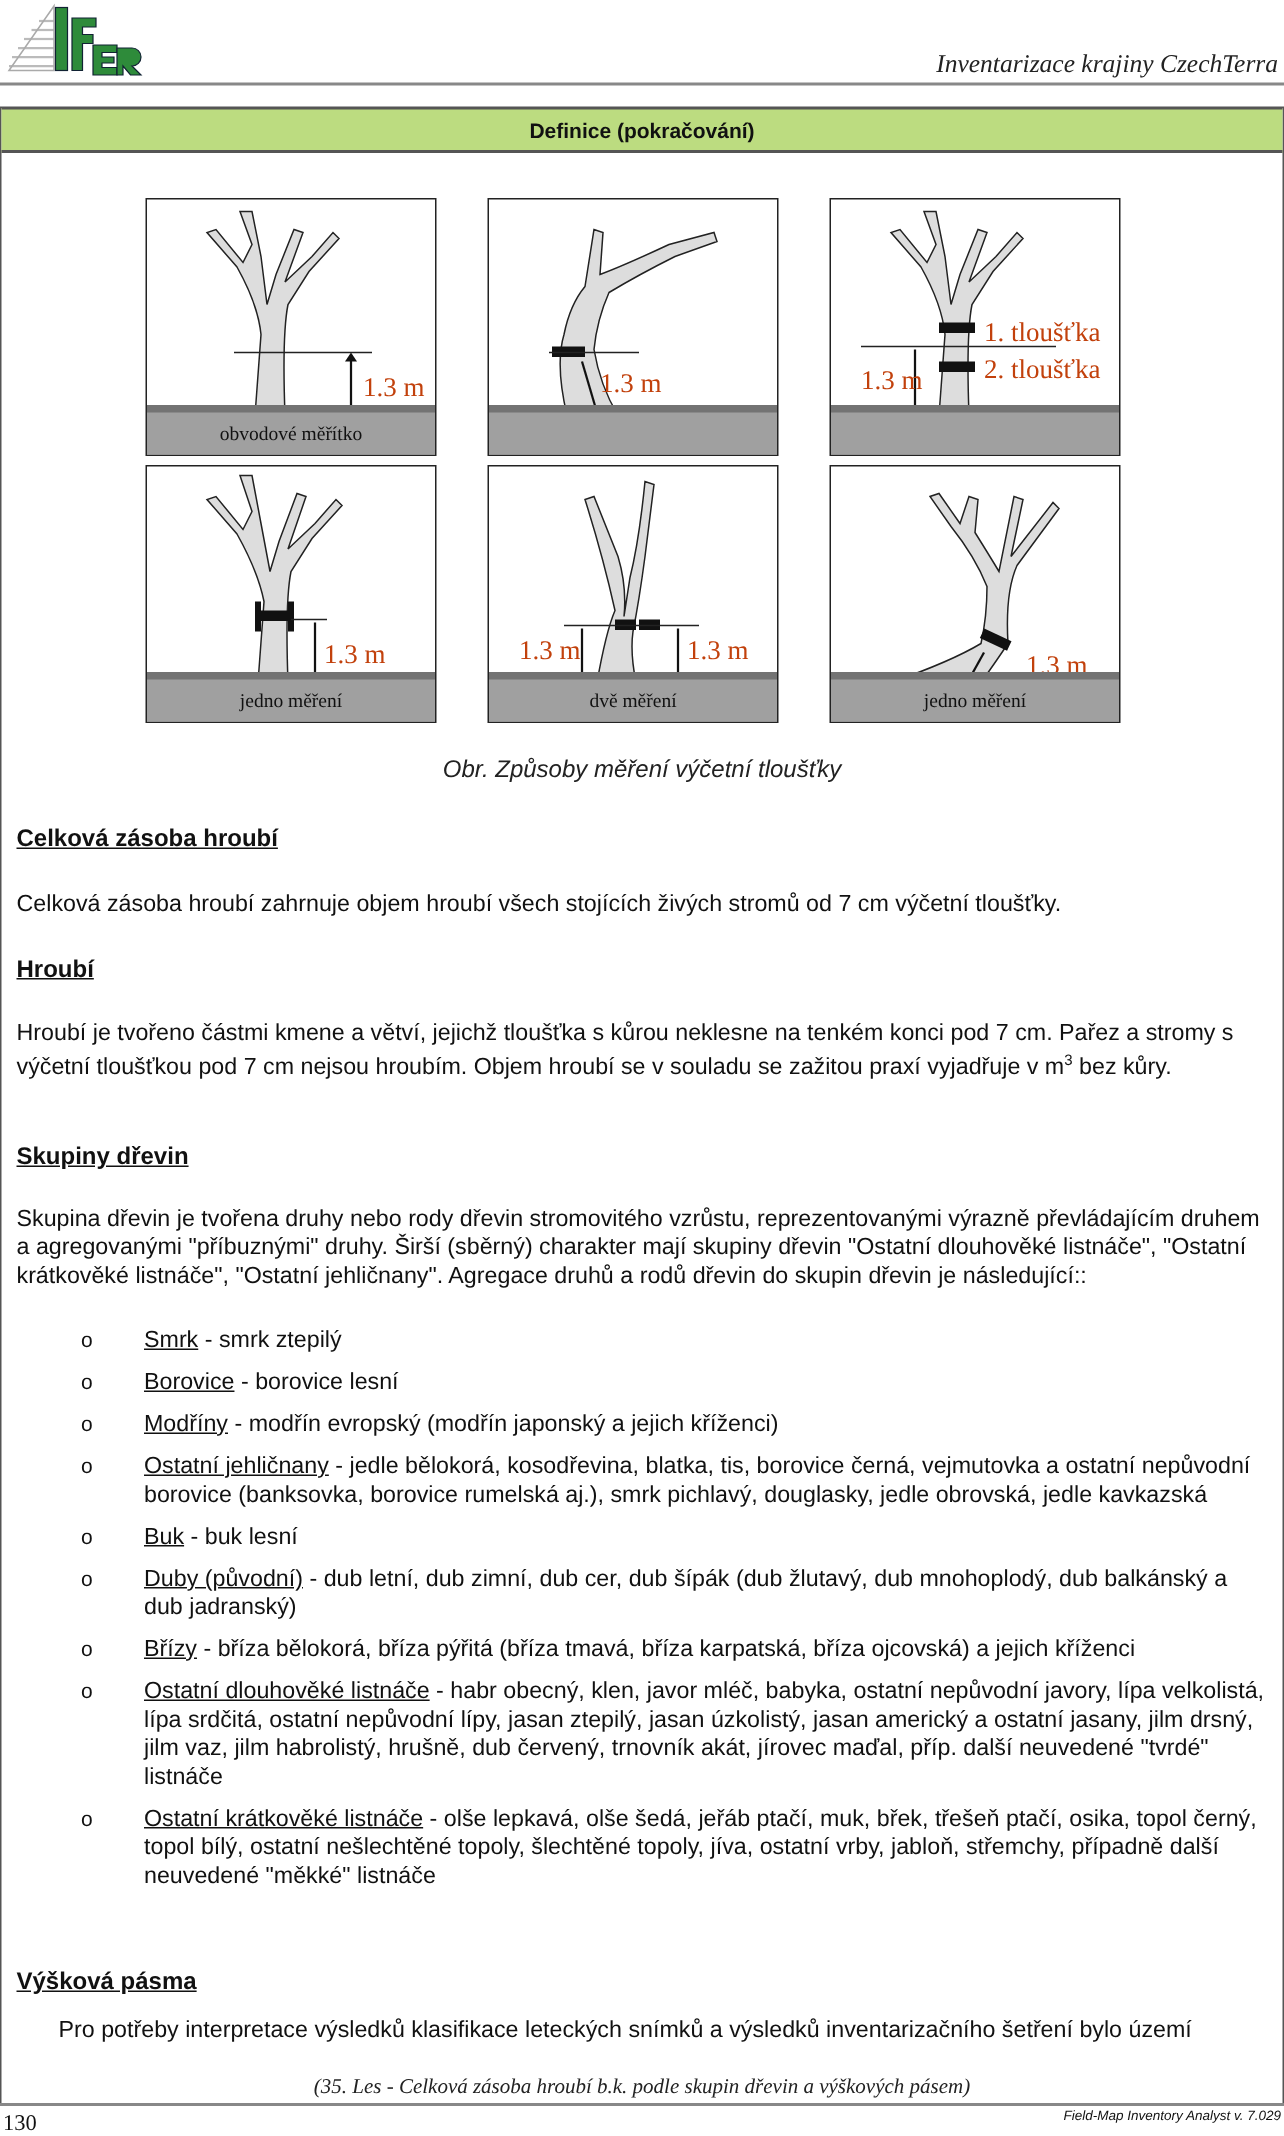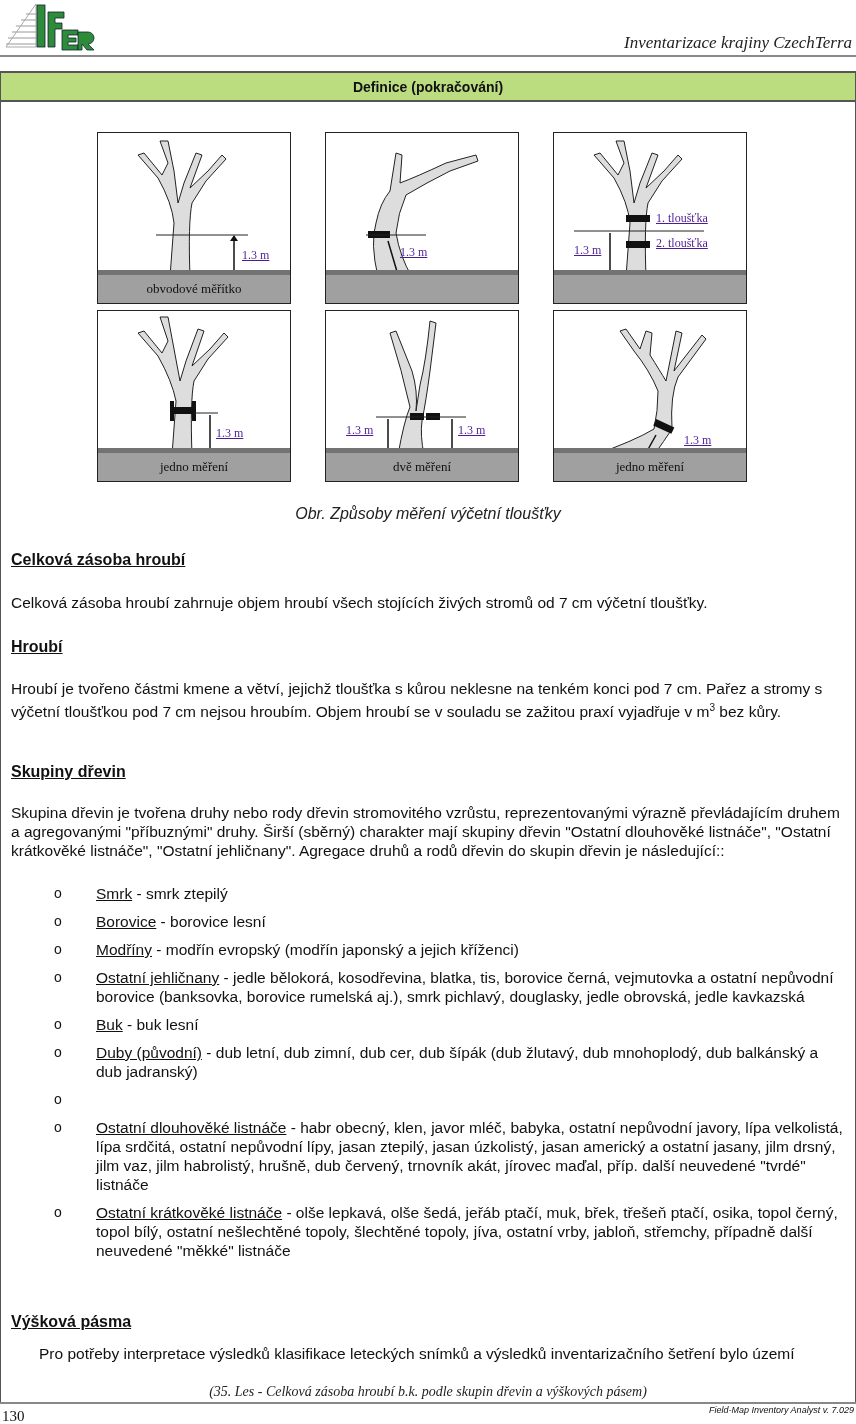--- a/index.html
+++ b/index.html
@@ -6,21 +6,21 @@
   body { width:856px; height:1424px; position:relative; overflow:hidden; font-family:"Liberation Sans", sans-serif; color:#111; }
   .logo { position:absolute; left:4px; top:2px; width:92px; height:50px; }
   .header-title { position:absolute; right:4px; top:33px; font-family:"Liberation Serif", serif; font-style:italic; font-size:17px; color:#222; }
   .header-rule { position:absolute; left:0; top:55px; width:856px; height:2px; background:#888; }
   .frame { position:absolute; left:0; top:71px; width:854px; height:1331px; border:1px solid #555; }
   .section-bar { position:absolute; left:0; top:0; width:854px; height:30px; background:#bcdc80; border-bottom:2px solid #555; border-top:1px solid #555; box-sizing:border-box; text-align:center; font-weight:bold; font-size:14px; line-height:28px; }
   .figure { position:absolute; top:60px; left:96px; width:652px; height:350px; }
   .panel { position:absolute; width:194px; height:172px; border:1px solid #222; background:#fff; overflow:hidden; box-sizing:border-box; }
   .panel svg { position:absolute; left:0; top:0; }
   .ground { position:absolute; left:0; bottom:0; width:100%; height:28px; background:#a0a0a0; border-top:5px solid #737373; text-align:center; font-family:"Liberation Serif", serif; font-size:13px; line-height:28px; color:#111; }
-  .lbl { position:absolute; font-family:"Liberation Serif", serif; font-size:12px; color:#4c1d95; white-space:nowrap;text-decoration:underline; }
+  .lbl { position:absolute; font-family:"Liberation Serif", serif; font-size:18px; color:#c2410c; white-space:nowrap; }
   .caption { position:absolute; top:433px; left:0; width:854px; text-align:center; font-style:italic; font-size:16px; color:#222; }
   .h { position:absolute; left:10px; font-weight:bold; font-size:16px; text-decoration:underline; }
   .p { position:absolute; left:10px; width:832px; font-size:15.5px; line-height:19px; }
   .list { position:absolute; left:0; top:812px; width:854px; }
   .li { position:relative; display:flex; margin-bottom:9px; font-size:15.5px; line-height:19px; }
   .li .bullet { width:95px; text-align:left; padding-left:53px; box-sizing:border-box; flex:none; font-size:14px; }
   .li .txt { width:748px; }
   .li .term { text-decoration:underline; }
   .footer-caption { position:absolute; top:1384px; left:0; width:856px; text-align:center; font-family:"Liberation Serif", serif; font-style:italic; font-size:14px; color:#222; }
   .footer-rule { position:absolute; left:0; top:1402px; width:856px; height:2px; background:#888; }
@@ -163,20 +163,21 @@
     <div class="li">
         <span class="bullet">o</span>
         <span class="txt"><span class="term">Buk</span><span> - buk lesní</span></span>
       </div>
     <div class="li">
         <span class="bullet">o</span>
         <span class="txt"><span class="term">Duby (původní)</span><span> - dub letní, dub zimní, dub cer, dub šípák (dub žlutavý, dub mnohoplodý, dub balkánský a dub jadranský)</span></span>
       </div>
     <div class="li">
         <span class="bullet">o</span>
+        <span class="txt"><span class="term">Břízy</span><span> - bříza bělokorá, bříza pýřitá (bříza tmavá, bříza karpatská, bříza ojcovská) a jejich kříženci</span></span>
       </div>
     <div class="li">
         <span class="bullet">o</span>
         <span class="txt"><span class="term">Ostatní dlouhověké listnáče</span><span> - habr obecný, klen, javor mléč, babyka, ostatní nepůvodní javory, lípa velkolistá, lípa srdčitá, ostatní nepůvodní lípy, jasan ztepilý, jasan úzkolistý, jasan americký a ostatní jasany, jilm drsný, jilm vaz, jilm habrolistý, hrušně, dub červený, trnovník akát, jírovec maďal, příp. další neuvedené "tvrdé" listnáče</span></span>
       </div>
     <div class="li">
         <span class="bullet">o</span>
         <span class="txt"><span class="term">Ostatní krátkověké listnáče</span><span> - olše lepkavá, olše šedá, jeřáb ptačí, muk, břek, třešeň ptačí, osika, topol černý, topol bílý, ostatní nešlechtěné topoly, šlechtěné topoly, jíva, ostatní vrby, jabloň, střemchy, případně další neuvedené "měkké" listnáče</span></span>
       </div>
   </div>

